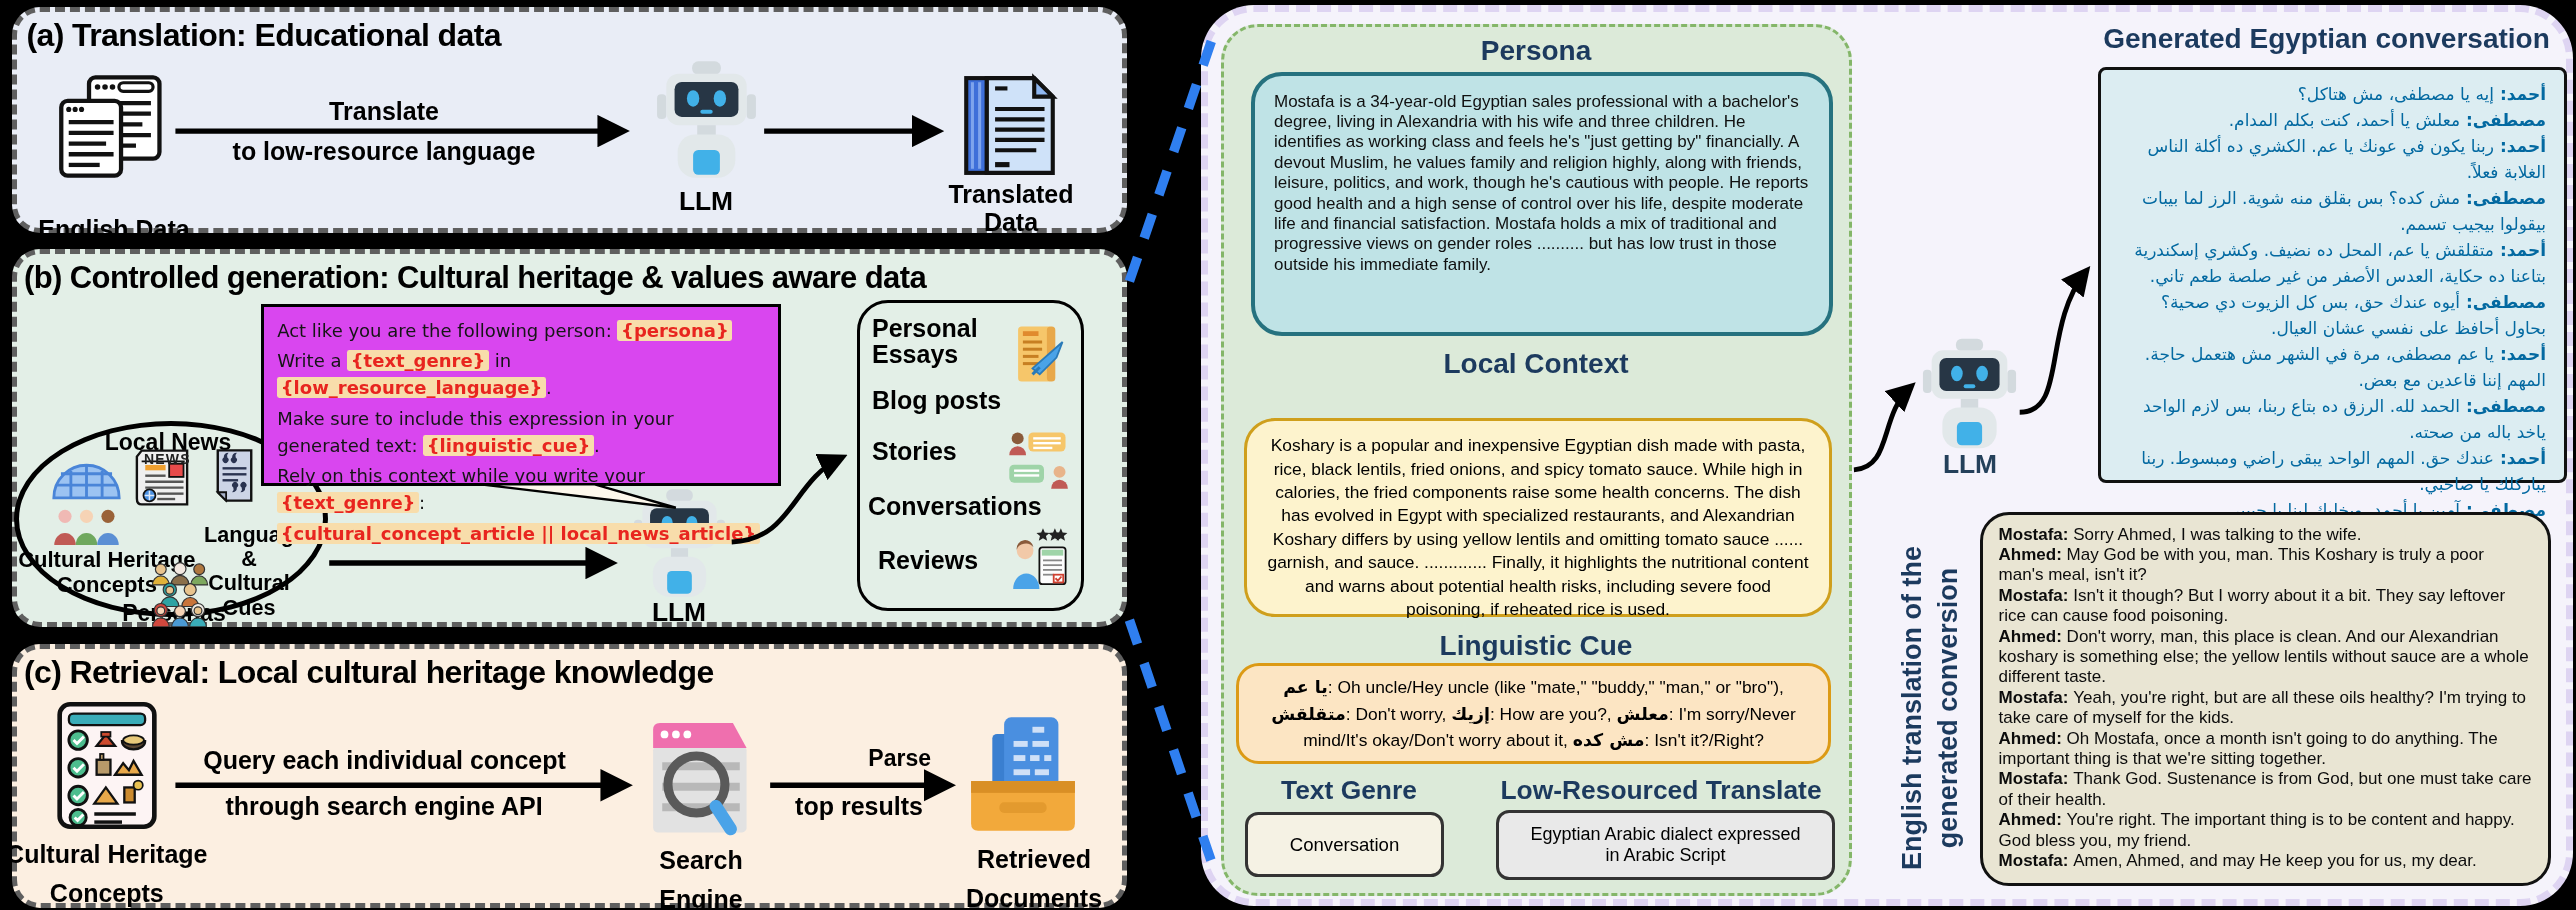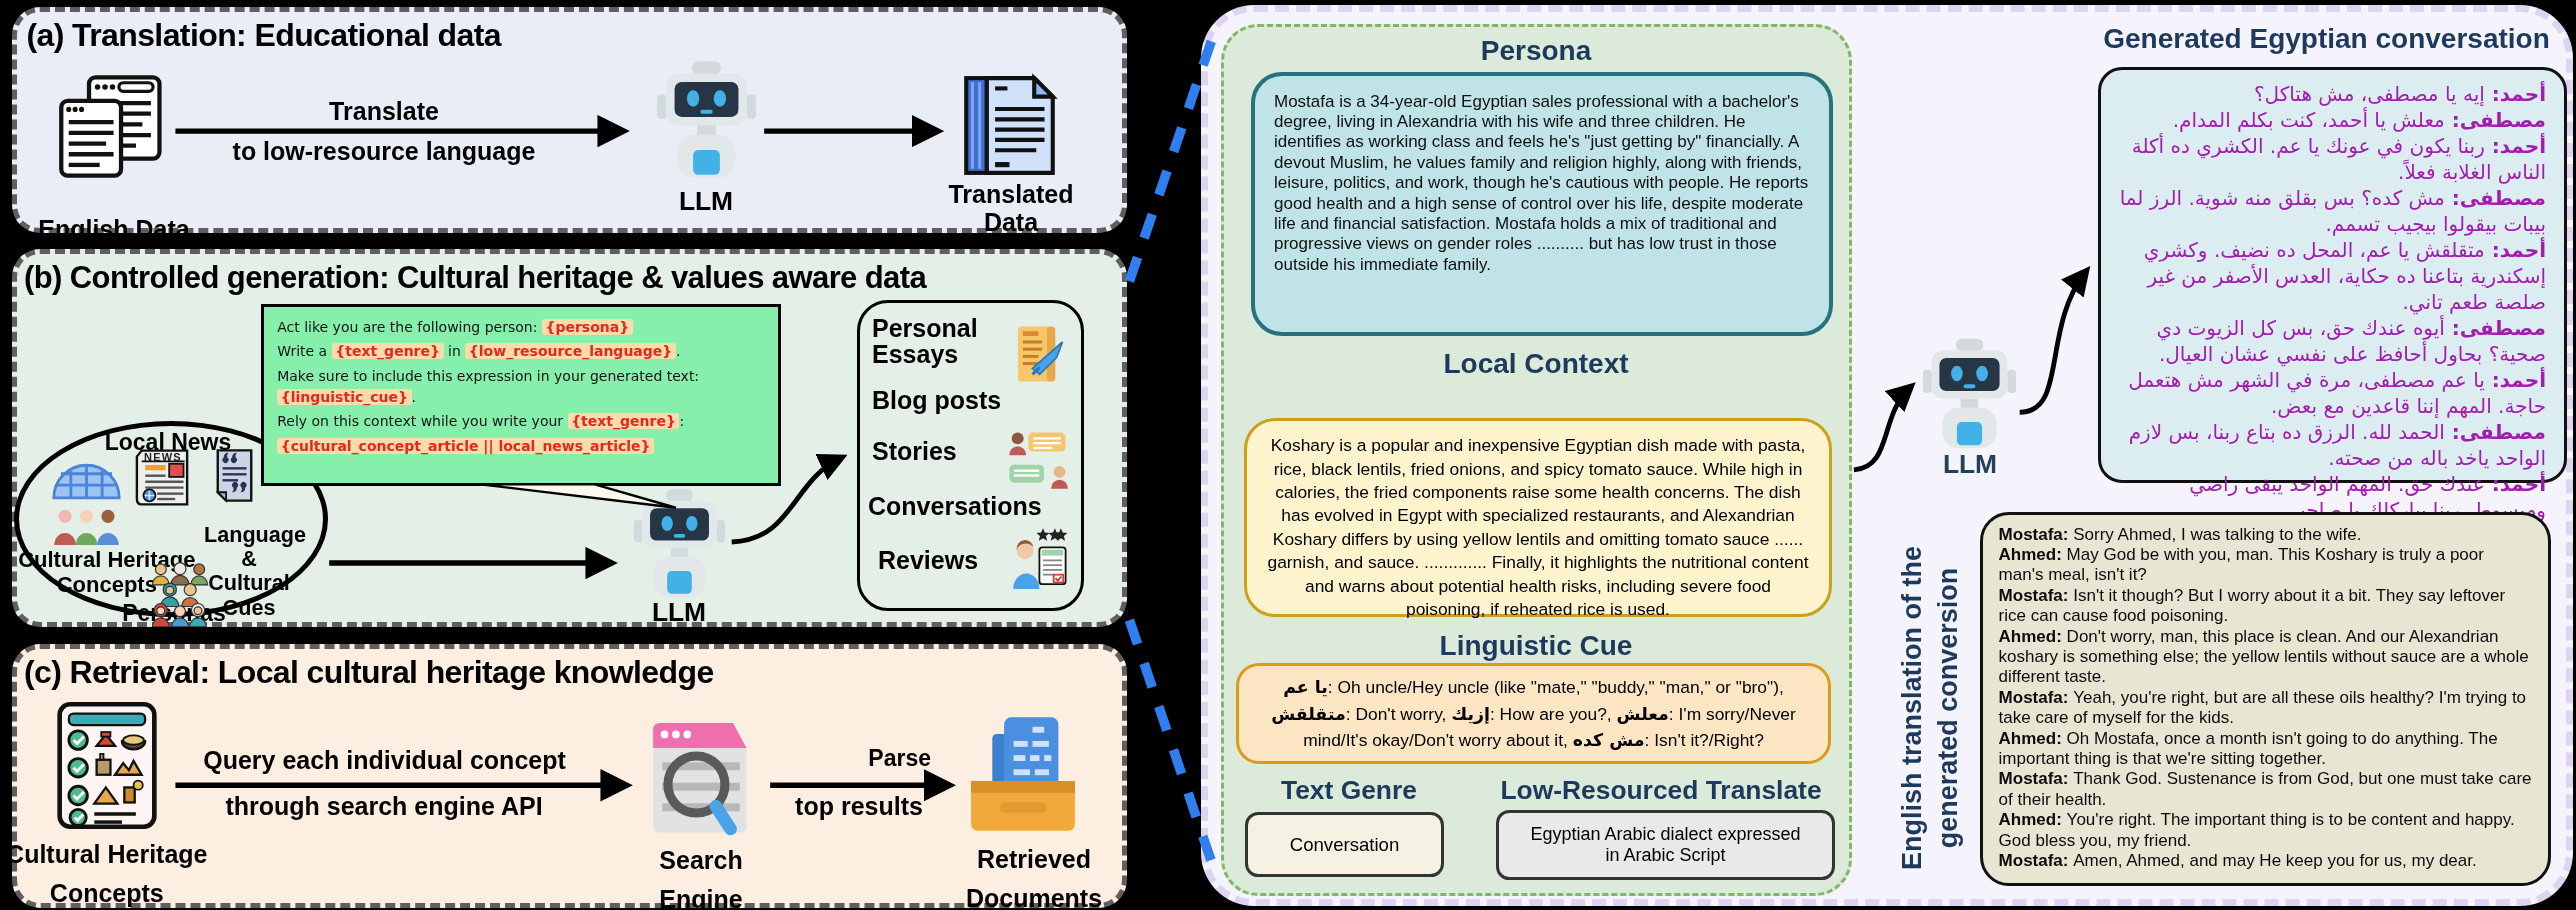--- a/index.html
+++ b/index.html
@@ -6,46 +6,46 @@
   #canvas{position:relative;width:2576px;height:911px;background:#000;overflow:hidden;
           font-family:"Liberation Sans",sans-serif;}
   .panel{position:absolute;border:5.4px dashed #5f5f5f;border-radius:28px;box-sizing:border-box;}
   .ptitle{position:absolute;font-weight:bold;font-size:32px;color:#000;white-space:nowrap;letter-spacing:-0.6px;}
   .hdr{position:absolute;font-weight:bold;font-size:28px;color:#1c3a5e;text-align:center;white-space:nowrap;}
   .lbl{position:absolute;font-weight:bold;font-size:25px;color:#000;text-align:center;line-height:1.12;}
   .box{position:absolute;box-sizing:border-box;}
   svg.ovl{position:absolute;left:0;top:0;width:2576px;height:911px;z-index:6;pointer-events:none;}
   .icon{position:absolute;z-index:3;}
   
-  #prompt-box{background:#86efac;border:3px solid #000;padding:9.6px 13.2px;
-     font-family:"DejaVu Sans",sans-serif;font-size:14px;line-height:1.5;color:#151515;z-index:4;}
+  #prompt-box{background:#d946ef;border:3px solid #000;padding:9.6px 13.2px;
+     font-family:"DejaVu Sans",sans-serif;font-size:18px;line-height:1.5;color:#151515;z-index:4;}
   #prompt-box .pline{margin-bottom:3.6px;}
   .ph{color:#e8251f;font-weight:bold;background:#f8ddab;padding:0 3.6px;border-radius:2.4px;}
   
   .gp-text{font-size:17px;line-height:20.4px;color:#101010;}
   #persona-box{background:#bfe3e6;border:4.2px solid #26727f;border-radius:31px;padding:15.6px 19px;}
   #local-box{background:#fdf3cd;border:3.6px solid #cf9f1c;border-radius:31px;padding:13.2px 20.4px;text-align:center;font-size:17.4px;line-height:23.4px;}
   #cue-box{background:#fce5c3;border:3.6px solid #dc9a15;border-radius:23px;padding:8.4px 15.6px;text-align:center;font-size:17.4px;line-height:26.4px;}
   .arb{font-family:"DejaVu Sans",sans-serif;font-weight:bold;direction:rtl;unicode-bidi:embed;}
   #genre-box{background:#f5f2e4;border:3px solid #333;border-radius:13.2px;display:flex;align-items:center;justify-content:center;font-size:18.6px;}
   #lowres-box{background:#e9e9e9;border:3px solid #333;border-radius:13.2px;display:flex;align-items:center;justify-content:center;font-size:18px;text-align:center;padding:0 27px;}
   
-  #arabic-box{background:#dcedf2;border:3.6px solid #111;border-radius:24px;padding:10.8px 18px;direction:rtl;
-      font-family:"DejaVu Sans",sans-serif;font-size:20px;line-height:26px;color:#a21caf;text-align:right;}
+  #arabic-box{background:#dcedf2;border:3.6px solid #111;border-radius:8px;padding:10.8px 18px;direction:rtl;
+      font-family:"DejaVu Sans",sans-serif;font-size:17px;line-height:26px;color:#0369a1;text-align:right;}
   #arabic-box b{font-weight:bold;}
   #arabic-box b::after{content:": ";}
   #english-box{background:#e9e5d3;border:3.6px solid #111;border-radius:29px;padding:9.6px 15.6px;
       font-size:17px;line-height:20.4px;color:#0c0c0c;}
   #english-box b::after{content:": ";}
   .vlabel{position:absolute;font-weight:bold;font-size:27px;color:#1c3a5e;text-align:center;line-height:1.35;
       transform:translate(-50%,-50%) rotate(-90deg);white-space:nowrap;}
   
   #outputs-box{border:3.6px solid #000;border-radius:31px;}
   .outlbl{position:absolute;font-weight:bold;font-size:25px;color:#000;line-height:1.0;}
-  .news-mini{position:absolute;font-weight:bold;font-size:11px;letter-spacing:1.2px;color:#222;z-index:4;}
+  .news-mini{position:absolute;font-weight:bold;font-size:14px;letter-spacing:1.2px;color:#222;z-index:4;}
 </style>
 </head>
 <body>
 
 <div id="canvas">
 
   <svg width="0" height="0" style="position:absolute">
     <defs>
       <g id="robot-sym">
         <rect x="2" y="34" width="9" height="24" rx="4" fill="#d3dade"></rect>

